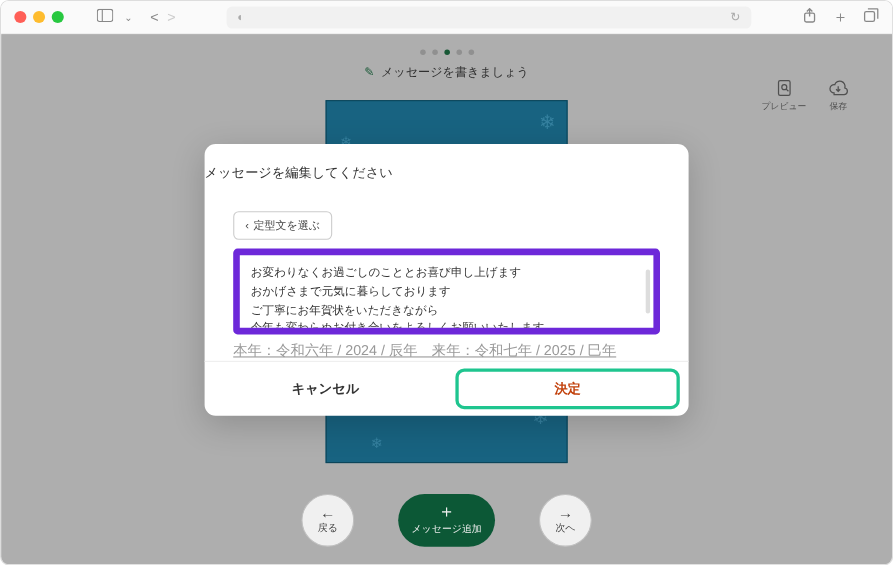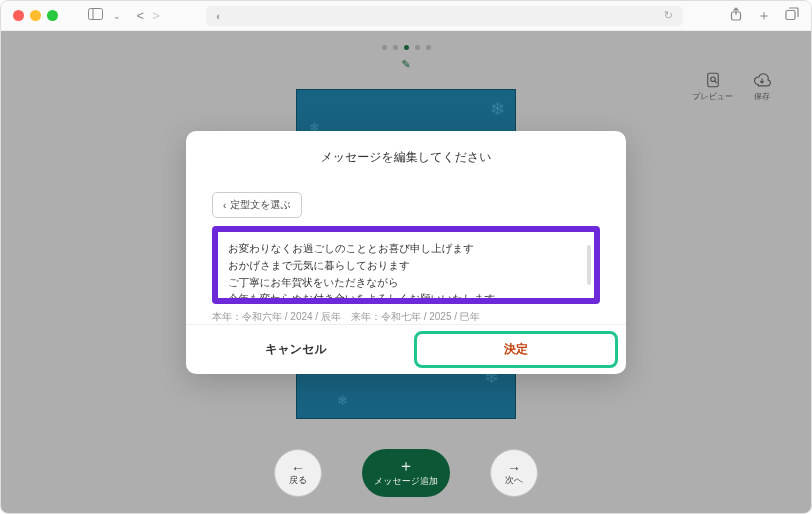--- a/index.html
+++ b/index.html
@@ -60,36 +60,36 @@
   }
   .pill-btn .plus { font-size:16px; line-height:1;}
   .overlay {
     position:absolute; inset:30px 0 0 0; background:rgba(0,0,0,0.06);
   }
   .modal {
     position:absolute; top:130px; left:50%; transform:translateX(-50%);
     width:440px; background:#fff; border-radius:10px;
     box-shadow:0 8px 30px rgba(0,0,0,0.18); padding:18px 0 0 0;
   }
-  .modal-title { text-align:center; font-size:12px; color:#333; margin-bottom:26px;}
+  .modal-title { font-size:12px; color:#333; margin-bottom:26px;}
   .modal-body { padding:0 26px; }
   .template-btn {
     display:inline-flex; align-items:center; gap:4px; border:1px solid #ccc;
     border-radius:5px; padding:5px 10px; font-size:10px; color:#444; background:#fff;
     margin-bottom:8px;
   }
   .textarea {
     border:6px solid #6d28d9; border-radius:4px; padding:8px 10px; font-size:10.5px;
     color:#333; line-height:1.6; height:78px; overflow:hidden; position:relative;
   }
   .textarea::after {
     content:""; position:absolute; right:3px; top:50%; transform:translateY(-50%);
     width:4px; height:40px; background:#ddd; border-radius:2px;
   }
-  .year-hint { font-size:10px; color:#999; margin-top:6px; }
+  .year-hint { font-size:13px; color:#999; margin-top:6px;text-decoration:underline; }
   .modal-actions {
     display:flex; border-top:1px solid #eee;
   }
   .mbtn {
     flex:1; text-align:center; padding:16px 0; font-size:12px; font-weight:600;
   }
   .mbtn.cancel { color:#333; }
   .mbtn.confirm { color:#c2410c; position:relative;}
   .confirm-ring {
     position:absolute; top:6px; left:8px; right:8px; bottom:6px;
@@ -145,20 +145,21 @@
   <div class="app">
     <div class="progress-dots">
       <div class="pdot"></div>
       <div class="pdot"></div>
       <div class="pdot active"></div>
       <div class="pdot"></div>
       <div class="pdot"></div>
     </div>
     <div class="step-row">
       <span class="pencil">✎</span>
+      <span>メッセージを書きましょう</span>
     </div>
 
     <div class="top-actions">
       <div class="ta">
         <svg viewBox="0 0 24 24">
             <rect x="5" y="3" width="14" height="18" rx="2"></rect>
             <circle cx="12" cy="11" r="3"></circle>
             <path d="M14 13l3 3"></path>
           </svg>
         <span>プレビュー</span>

